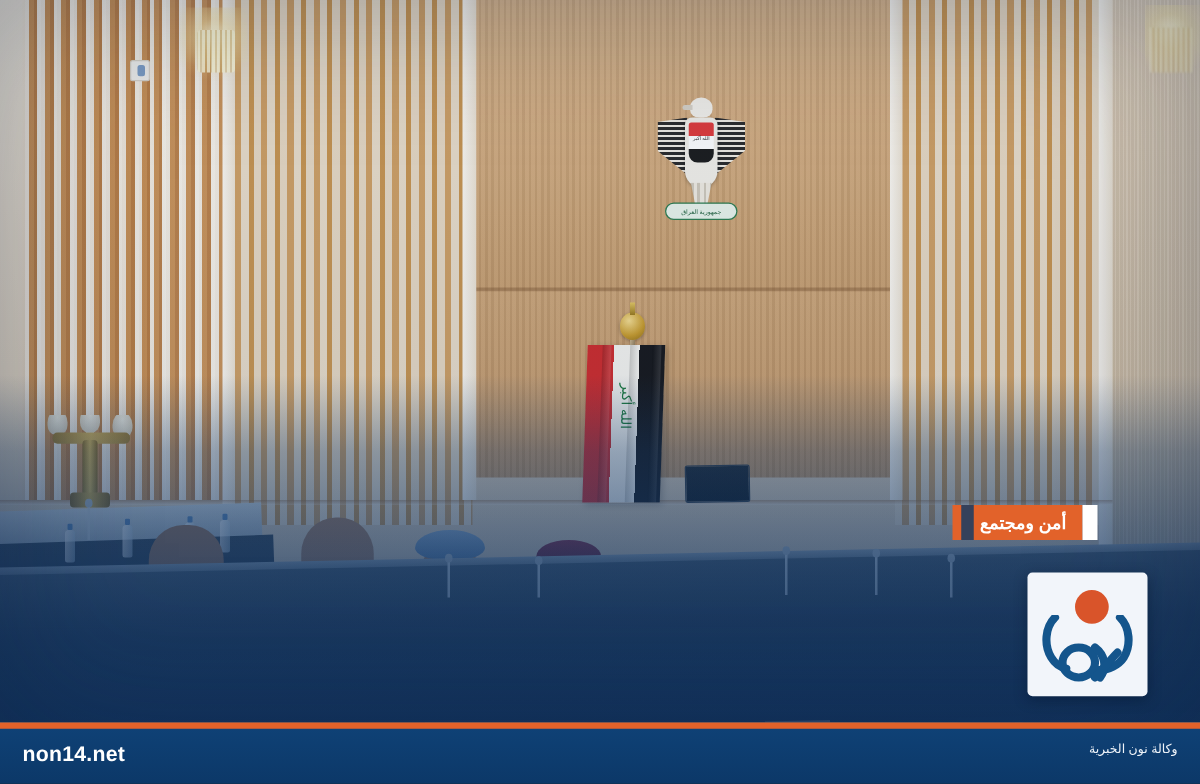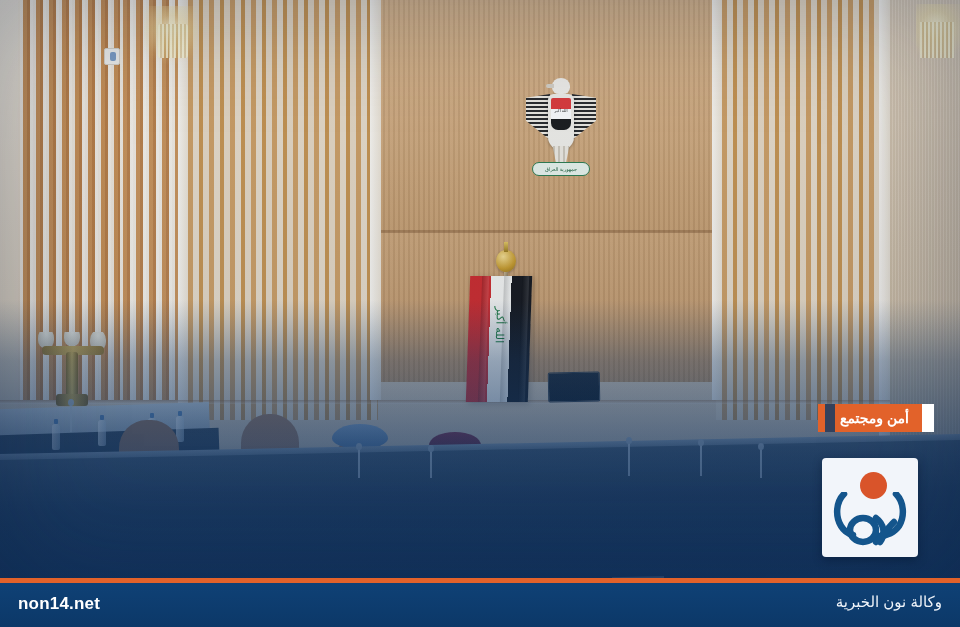--- a/index.html
+++ b/index.html
@@ -332,21 +332,21 @@
     color:#ffffff;
     font-size:37px; line-height:1.45;
     font-weight:bold;
     letter-spacing:0px;
     text-shadow:0 2px 7px rgba(5,20,40,.75), 0 0 2px rgba(5,20,40,.6);
   }
   .headline .l2 { display:block; }
 
   
   .badge-wrap {
-    position:absolute; left:818px; top:404px; width:112px; height:28px;
+    position:absolute; left:762px; top:404px; width:112px; height:28px;
   }
   .badge-orange {
     position:absolute; left:0; top:0; width:104px; height:28px;
     background:#e2622a;
   }
   .badge-notch {
     position:absolute; left:7px; top:0; width:10px; height:28px;
     background:rgba(38,62,96,.92);
   }
   .badge-white {
@@ -384,21 +384,21 @@
   .footer-rule {
     position:absolute; left:0; top:0; width:960px; height:5px;
     background:#e2622a;
   }
   .footer-left {
     position:absolute; left:18px; top:16px;
     color:#ffffff; font-size:17px; font-weight:bold; letter-spacing:.2px;
   }
   .footer-right {
     position:absolute; right:18px; top:15px;
-    color:#eef3f9; font-size:15px; direction:rtl;
+    color:#eef3f9; font-size:10px; direction:rtl;
   }
 </style>
 </head>
 <body>
 
 <div id="card">
 
   <div class="photo">
 
     <div class="wall-plaster"></div>

